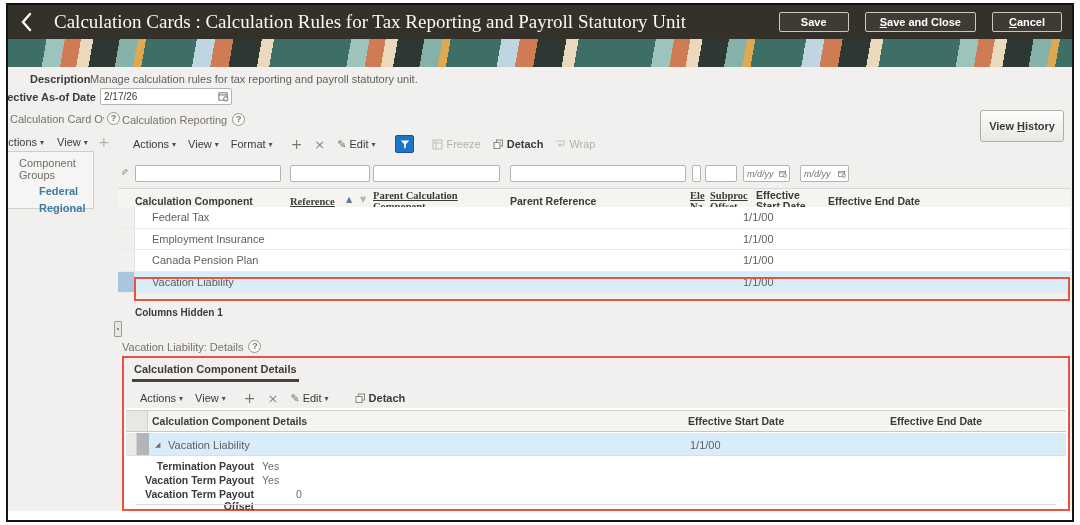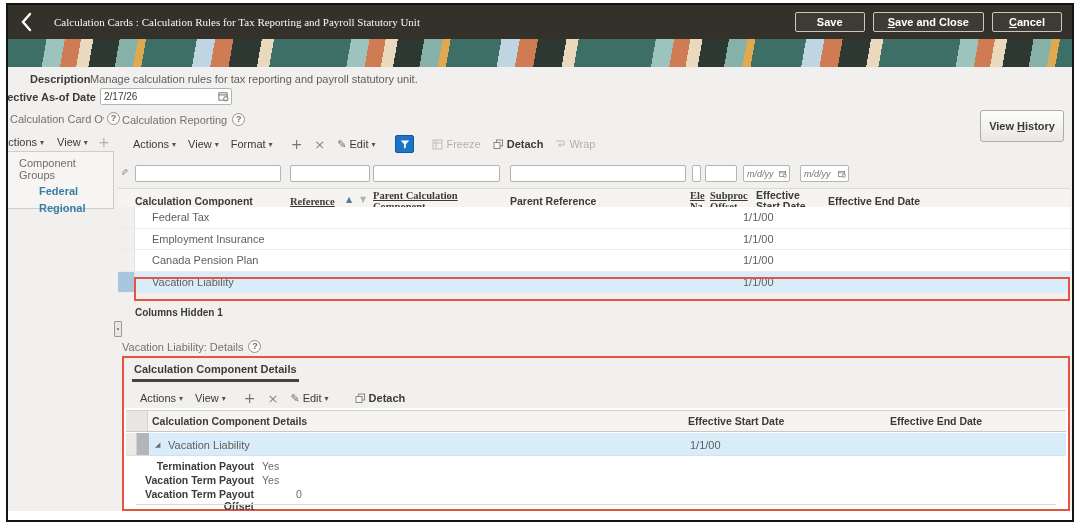--- a/index.html
+++ b/index.html
@@ -2,22 +2,22 @@
 <html><head>
 <meta charset="utf-8">
 <style>
   * { box-sizing: border-box; margin: 0; padding: 0; }
   html,body { width:1080px; height:525px; background:#fff; font-family:"Liberation Sans",sans-serif; overflow:hidden; }
   .frame { position:absolute; left:6px; top:3px; right:6px; bottom:3px; border:2px solid #141414; background:#f1f0ee; overflow:hidden; }
 
   
   .topbar { position:absolute; left:0; top:0; right:0; height:34px; background:#34302a; display:flex; align-items:center; padding:0 10px 0 12px; }
   .back { width:18px; height:22px; display:flex; align-items:center; cursor:pointer; }
-  .h-title { color:#faf8f5; font-family:"Liberation Serif",serif; font-size:11px; white-space:nowrap; overflow:hidden; margin-left:16px; flex:1; }
-  .hbtns { display:flex; gap:8px;margin-left:16px; }
+  .h-title { color:#faf8f5; font-family:"Liberation Serif",serif; font-size:19px; white-space:nowrap; overflow:hidden; margin-left:16px; flex:1; }
+  .hbtns { display:flex; gap:16px;margin-left:16px; }
   .hbtn { background:rgba(255,255,255,.05); border:1px solid #c9c7c3; border-radius:2px; color:#fff; font-size:11px; font-weight:bold; padding:3px 14px; min-width:70px; text-align:center; cursor:pointer; }
 
   
   .banner { position:absolute; top:34px; left:0; right:0; height:28px;
     background:repeating-linear-gradient(100deg,
       #3e6f67 0 38px, #9dc3bd 38px 56px, #cf7c55 56px 72px, #ead9bd 72px 84px,
       #2e3832 84px 110px, #86b1a8 110px 128px, #e0a94f 128px 136px, #3e6f67 136px 186px,
       #bfd5e2 186px 204px, #cf7c55 204px 222px, #2e3832 222px 250px, #ead9bd 250px 262px, #3e6f67 262px 300px); }
 
   .content { position:absolute; top:62px; left:0; right:0; bottom:0; background:#f1f0ee; font-size:11px; color:#5f5e5b; }
@@ -93,21 +93,21 @@
           <span>Actions</span>
           <span class="dd">▾</span>
         </span>
       <span class="tbtn">
           <span>View</span>
           <span class="dd">▾</span>
         </span>
     </div>
     <span class="abs ico dis" style="left:90px; top:67px; font-size:14px;">+</span>
 
-    <div class="abs" style="left:-2px; top:84px; width:108px; height:58px; border:1px solid #cfcdc9; background:#f6f5f3;">
+    <div class="abs" style="left:-2px; top:84px; width:88px; height:58px; border:1px solid #cfcdc9; background:#f6f5f3;">
       <div style="margin:5px 0 0 12px; color:#6f6e6c;">Component Groups</div>
       <div class="link" style="margin:4px 0 0 32px;">Federal</div>
       <div class="link" style="margin:5px 0 0 32px;">Regional</div>
     </div>
 
     <div class="abs muted" style="left:114px; top:46px; display:flex; align-items:center; gap:5px;">
       <span>Calculation Reporting</span>
       <span class="help">?</span>
     </div>
     <button class="abs ghbtn" style="right:8px; top:43px;">View <u>H</u>istory</button>

